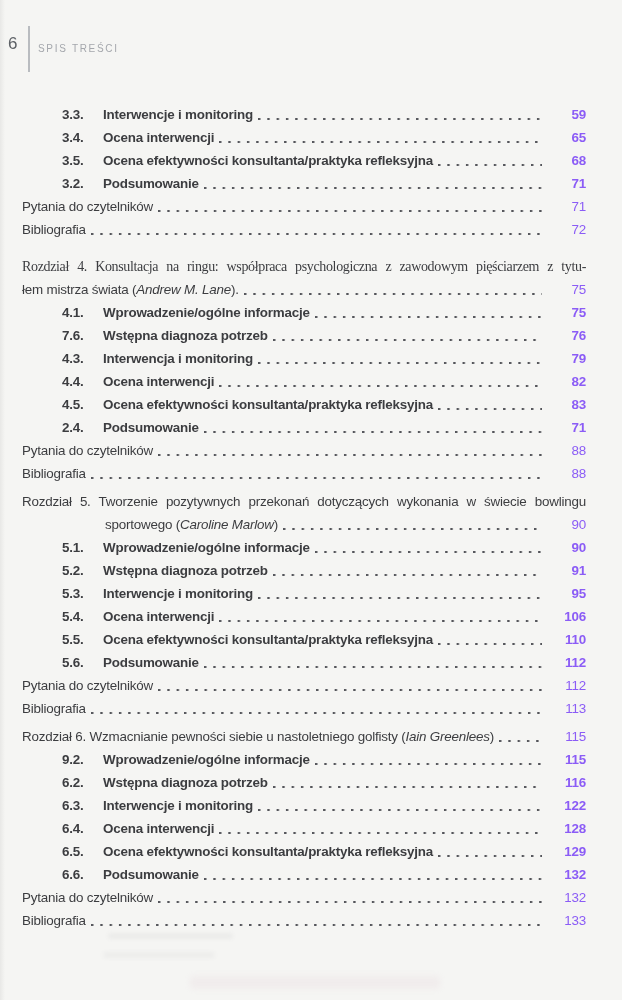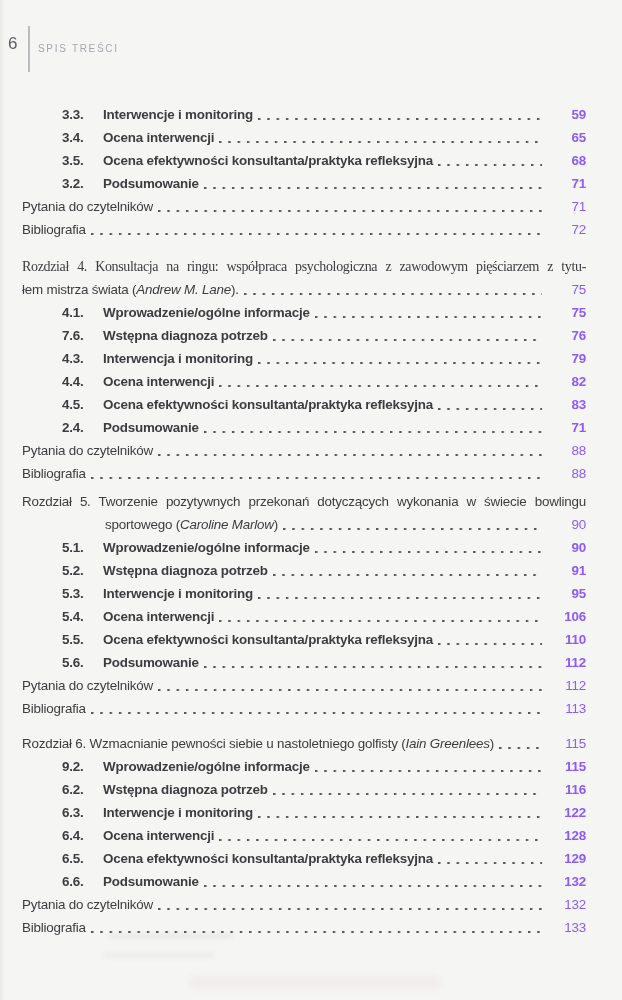--- a/index.html
+++ b/index.html
@@ -17,21 +17,21 @@
   
   .folio{position:absolute;left:8px;top:34px;font-size:17px;color:#5d6166;}
   .head-rule{position:absolute;left:28px;top:26px;width:2px;height:46px;background:#b9bcc0;}
   .running-head{position:absolute;left:38px;top:43px;font-size:10px;letter-spacing:1.7px;color:#a4a7ac;}
 
   
   .toc{position:absolute;left:22px;top:103px;width:564px;font-size:13.4px;letter-spacing:-0.2px;}
   .block{margin:0;}
   .block.gap-b{margin-top:14px;}
   .block.gap-c{margin-top:5px;}
-  .block.gap-d{margin-top:12px;}
+  .block.gap-d{margin-top:5px;}
 
   .row{display:flex;align-items:baseline;height:23px;line-height:23px;white-space:nowrap;}
   .row.sub{padding-left:40px;font-weight:bold;}
   .row.indent2{padding-left:83px;}
   .num{flex:0 0 41px;}
   .label{flex:0 0 auto;}
   .it{font-style:italic;}
   .dots{flex:1 1 auto;align-self:flex-end;height:6px;margin:0 10px 4px 5px;
     background-image:radial-gradient(circle at 1.2px 3px,#54555a 1.05px,rgba(0,0,0,0) 1.5px);
     background-size:9.3px 6px;background-repeat:repeat-x;background-position:left bottom;}

